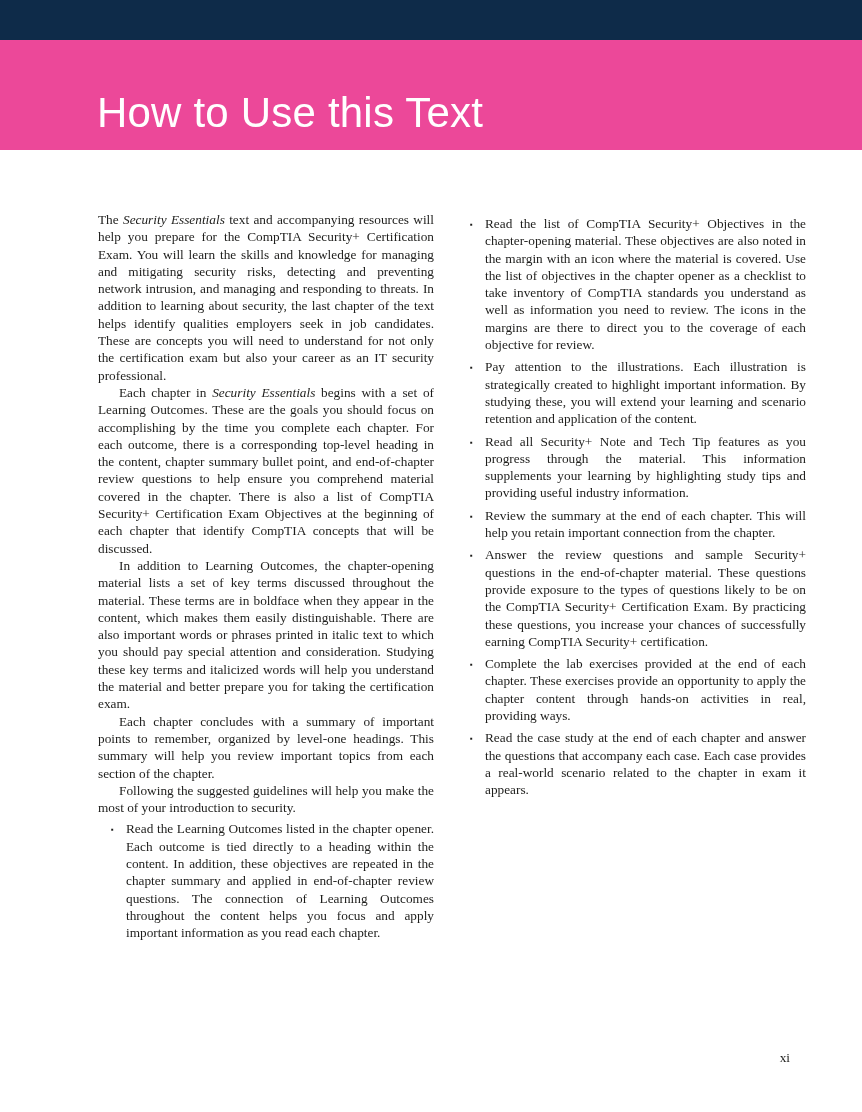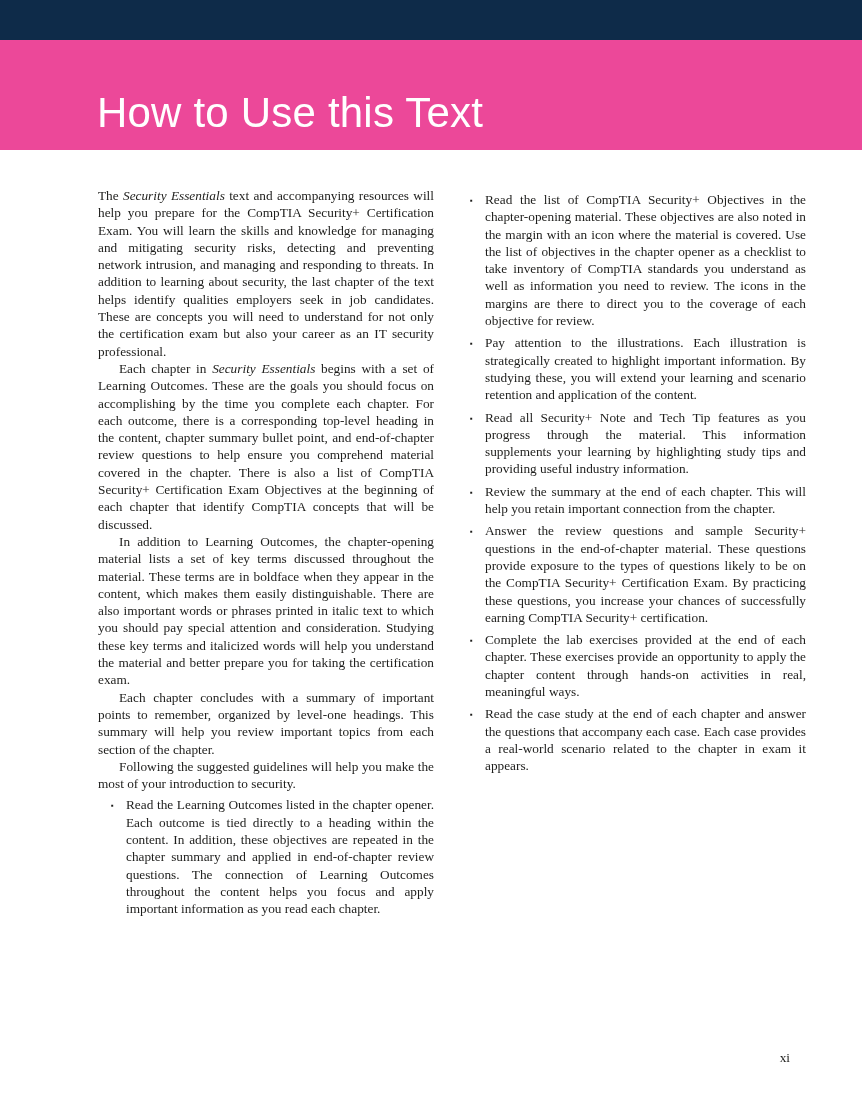--- a/index.html
+++ b/index.html
@@ -30,20 +30,21 @@
     font-weight: 400;
     font-size: 42px;
     line-height: 1;
     letter-spacing: 0.2px;
   }
   .content {
     display: flex;
     gap: 36px;
     padding: 37px 56px 0 98px;
     color: #1d1d1b;
+    margin-top: 24px;
   }
   .col {
     width: 336px;
     font-size: 13.3px;
     line-height: 17.3px;
     text-align: justify;
   }
   .para { text-align: justify; }
   .para.indent { text-indent: 21px; }
   .bullet-list { margin-top: 4px; }
@@ -106,21 +107,21 @@
           <div class="bullet-item">
             <span class="bullet-marker">▪</span>
             <span class="bullet-text">Review the summary at the end of each chapter. This will help you retain important connection from the chapter.</span>
           </div>
           <div class="bullet-item">
             <span class="bullet-marker">▪</span>
             <span class="bullet-text">Answer the review questions and sample Security+ questions in the end-of-chapter material. These questions provide exposure to the types of questions likely to be on the CompTIA Security+ Certification Exam. By practicing these questions, you increase your chances of successfully earning CompTIA Security+ certification.</span>
           </div>
           <div class="bullet-item">
             <span class="bullet-marker">▪</span>
-            <span class="bullet-text">Complete the lab exercises provided at the end of each chapter. These exercises provide an opportunity to apply the chapter content through hands-on activities in real, meaningful ways.</span>
+            <span class="bullet-text">Complete the lab exercises provided at the end of each chapter. These exercises provide an opportunity to apply the chapter content through hands-on activities in real, providing ways.</span>
           </div>
           <div class="bullet-item">
             <span class="bullet-marker">▪</span>
             <span class="bullet-text">Read the case study at the end of each chapter and answer the questions that accompany each case. Each case provides a real-world scenario related to the chapter in exam it appears.</span>
           </div>
         </div>
       </div>
   </div>
   <div class="folio">xi</div>
 </div>

